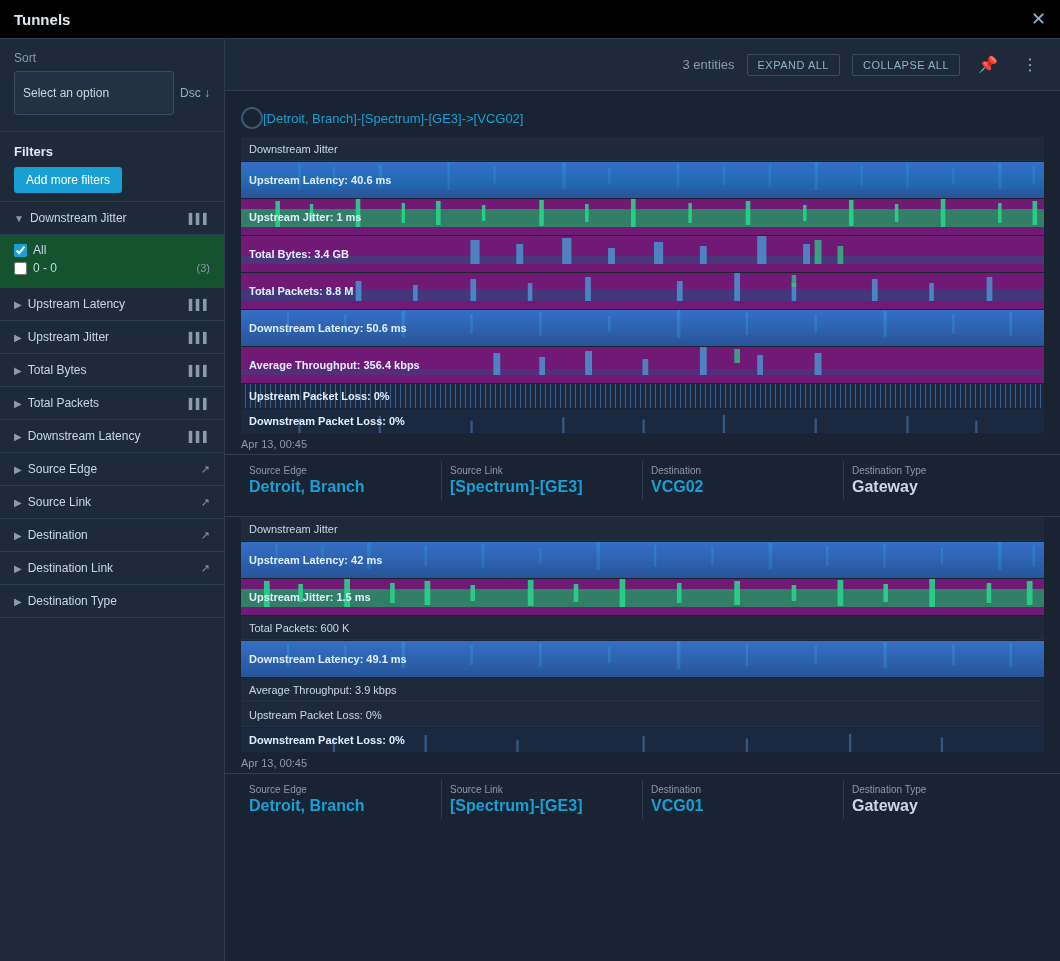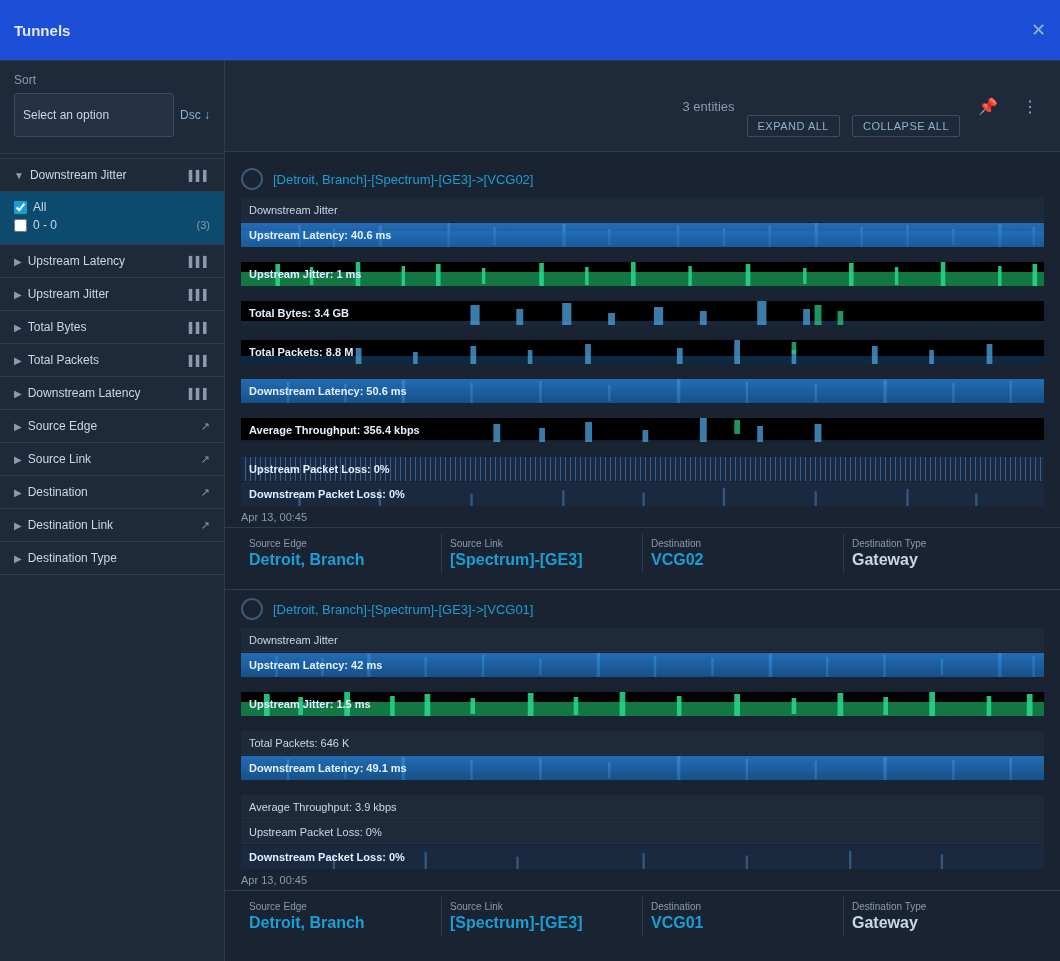--- a/index.html
+++ b/index.html
@@ -50,21 +50,21 @@
       align-items: center;
       padding: 9px 14px;
       cursor: pointer;
       gap: 6px;
       border-bottom: 1px solid #2d3d50;
     }
     .filter-item-label { flex: 1; color: #c8d8e8; font-size: 12px; }
     .filter-expand-icon { color: #8a9ab0; font-size: 10px; }
     .filter-chart-icon { color: #8a9ab0; font-size: 10px; }
     .filter-ext-icon { color: #8a9ab0; font-size: 11px; }
-    .filter-expanded { padding: 4px 14px 8px; background: #0c4a6e; border-bottom: 1px solid #2d3d50; }
+    .filter-expanded { padding: 4px 14px 8px; background: #14532d; border-bottom: 1px solid #2d3d50; }
     .checkbox-row { display: flex; align-items: center; gap: 6px; margin: 4px 0; }
     .checkbox-row input[type=checkbox] { accent-color: #1a9fd4; }
     .checkbox-label { font-size: 12px; color: #c8d8e8; }
     .filter-count { font-size: 11px; color: #8a9ab0; margin-left: auto; }
 
     
     .main {
       flex: 1;
       background: #1a2332;
       display: flex;
@@ -83,77 +83,75 @@
     .entities-count { font-size: 13px; color: #8a9ab0; flex: 1; text-align: right; }
     .expand-btn, .collapse-btn {
       background: transparent;
       border: 1px solid #3a4d63;
       color: #8ab4d0;
       padding: 4px 10px;
       font-size: 11px;
       cursor: pointer;
       border-radius: 2px;
       letter-spacing: 0.5px;
-      margin-top: 40px;
     }
     .header-icon-btn {
       background: transparent;
       border: none;
       color: #8ab4d0;
       cursor: pointer;
       font-size: 16px;
       padding: 2px 6px;
     }
 
     
     .top-bar {
       display: flex;
       align-items: center;
-      background: #1d4ed8;
+      background: #000000;
       border-bottom: 1px solid #2d3d50;
-      padding: 19px 14px;
+      padding: 8px 14px;
     }
     .top-bar-title { font-size: 15px; font-weight: bold; color: #e0e8f0; flex: 1; }
     .close-btn { background: transparent; border: none; color: #8ab4d0; cursor: pointer; font-size: 18px; }
 
     
     .tunnels-list {
       flex: 1;
       overflow-y: auto;
       padding: 8px 0;
     }
     .tunnel-item { margin-bottom: 8px; }
     .tunnel-header-row {
       display: flex;
       align-items: center;
       padding: 8px 16px;
-      gap: 10px;
     }
     .tunnel-circle {
       width: 22px;
       height: 22px;
       border-radius: 50%;
       border: 2px solid #3a5a7a;
       background: transparent;
       flex-shrink: 0;
       cursor: pointer;
     }
     .tunnel-title {
       color: #1a9fd4;
       font-size: 13px;
       cursor: pointer;
       text-decoration: none;
     }
     .tunnel-charts { padding: 0 16px; }
     .chart-bar-container {
-      height: 24px;
-      background: #000000;
+      height: 36px;
+      background: #701a75;
       position: relative;
       overflow: hidden;
-      margin-bottom: 15px;
+      margin-bottom: 1px;
     }
     .chart-bar-blue {
       position: absolute;
       top: 0; left: 0; right: 0; bottom: 0;
       background: linear-gradient(180deg, #2a7fd4 0%, #1a5fa0 100%);
       opacity: 0.85;
     }
     .chart-label-overlay {
       position: absolute;
       top: 0; left: 0; right: 0; bottom: 0;
@@ -235,20 +233,24 @@
       <div class="sort-section">
         <div class="sort-label">Sort</div>
         <div class="sort-select-row">
           <select class="sort-select">
             <option>Select an option</option>
           </select>
           <span class="sort-dir">Dsc ↓</span>
         </div>
       </div>
       <hr class="divider">
+      <div class="filters-section">
+        <div class="filters-label">Filters</div>
+        <button class="add-filters-btn">Add more filters</button>
+      </div>
 
       <div class="filter-group">
         <div class="filter-item">
           <span class="filter-expand-icon">▼</span>
           <span class="filter-item-label">Downstream Jitter</span>
           <span class="filter-chart-icon">▌▌▌</span>
         </div>
         <div class="filter-expanded">
           <div class="checkbox-row">
             <input type="checkbox" checked="" style="">
@@ -534,24 +536,20 @@
               <div class="footer-col-value">VCG02</div>
             </div>
             <div class="footer-col">
               <div class="footer-col-label">Destination Type</div>
               <div class="footer-col-value plain">Gateway</div>
             </div>
           </div>
         </div>
 
         <div class="tunnel-item" style="border-top:1px solid #2d3d50;">
-          <div class="tunnel-header-row">
-            <div class="tunnel-circle"></div>
-            <a class="tunnel-title">[Detroit, Branch]-[Spectrum]-[GE3]-&gt;[VCG01]</a>
-          </div>
           <div class="tunnel-charts">
 
             <div class="metric-row">
               <span>Downstream Jitter</span>
             </div>
 
             <div class="chart-bar-container">
               <div class="chart-bar-blue"></div>
               <svg class="svg-chart" viewBox="0 0 700 28" preserveAspectRatio="none">
                 <g fill="#5ab4e8" opacity="0.9">
@@ -600,21 +598,21 @@
                   <rect x="685" y="2" width="5" height="24"></rect>
                 </g>
               </svg>
               <div class="chart-label-overlay">
                 <span>Upstream Jitter: 1.5 ms</span>
               </div>
             </div>
 
 
             <div class="metric-row">
-              <span>Total Packets: 646 K</span>
+              <span>Total Packets: 600 K</span>
             </div>
 
             <div class="chart-bar-container">
               <div class="chart-bar-blue"></div>
               <svg class="svg-chart" viewBox="0 0 700 28" preserveAspectRatio="none">
                 <g fill="#8ad0f0" opacity="0.8">
                   <rect x="40" y="3" width="2" height="22"></rect>
                     <rect x="90" y="5" width="2" height="18"></rect>
                   <rect x="140" y="1" width="3" height="26"></rect>
                     <rect x="200" y="4" width="2" height="20"></rect>

